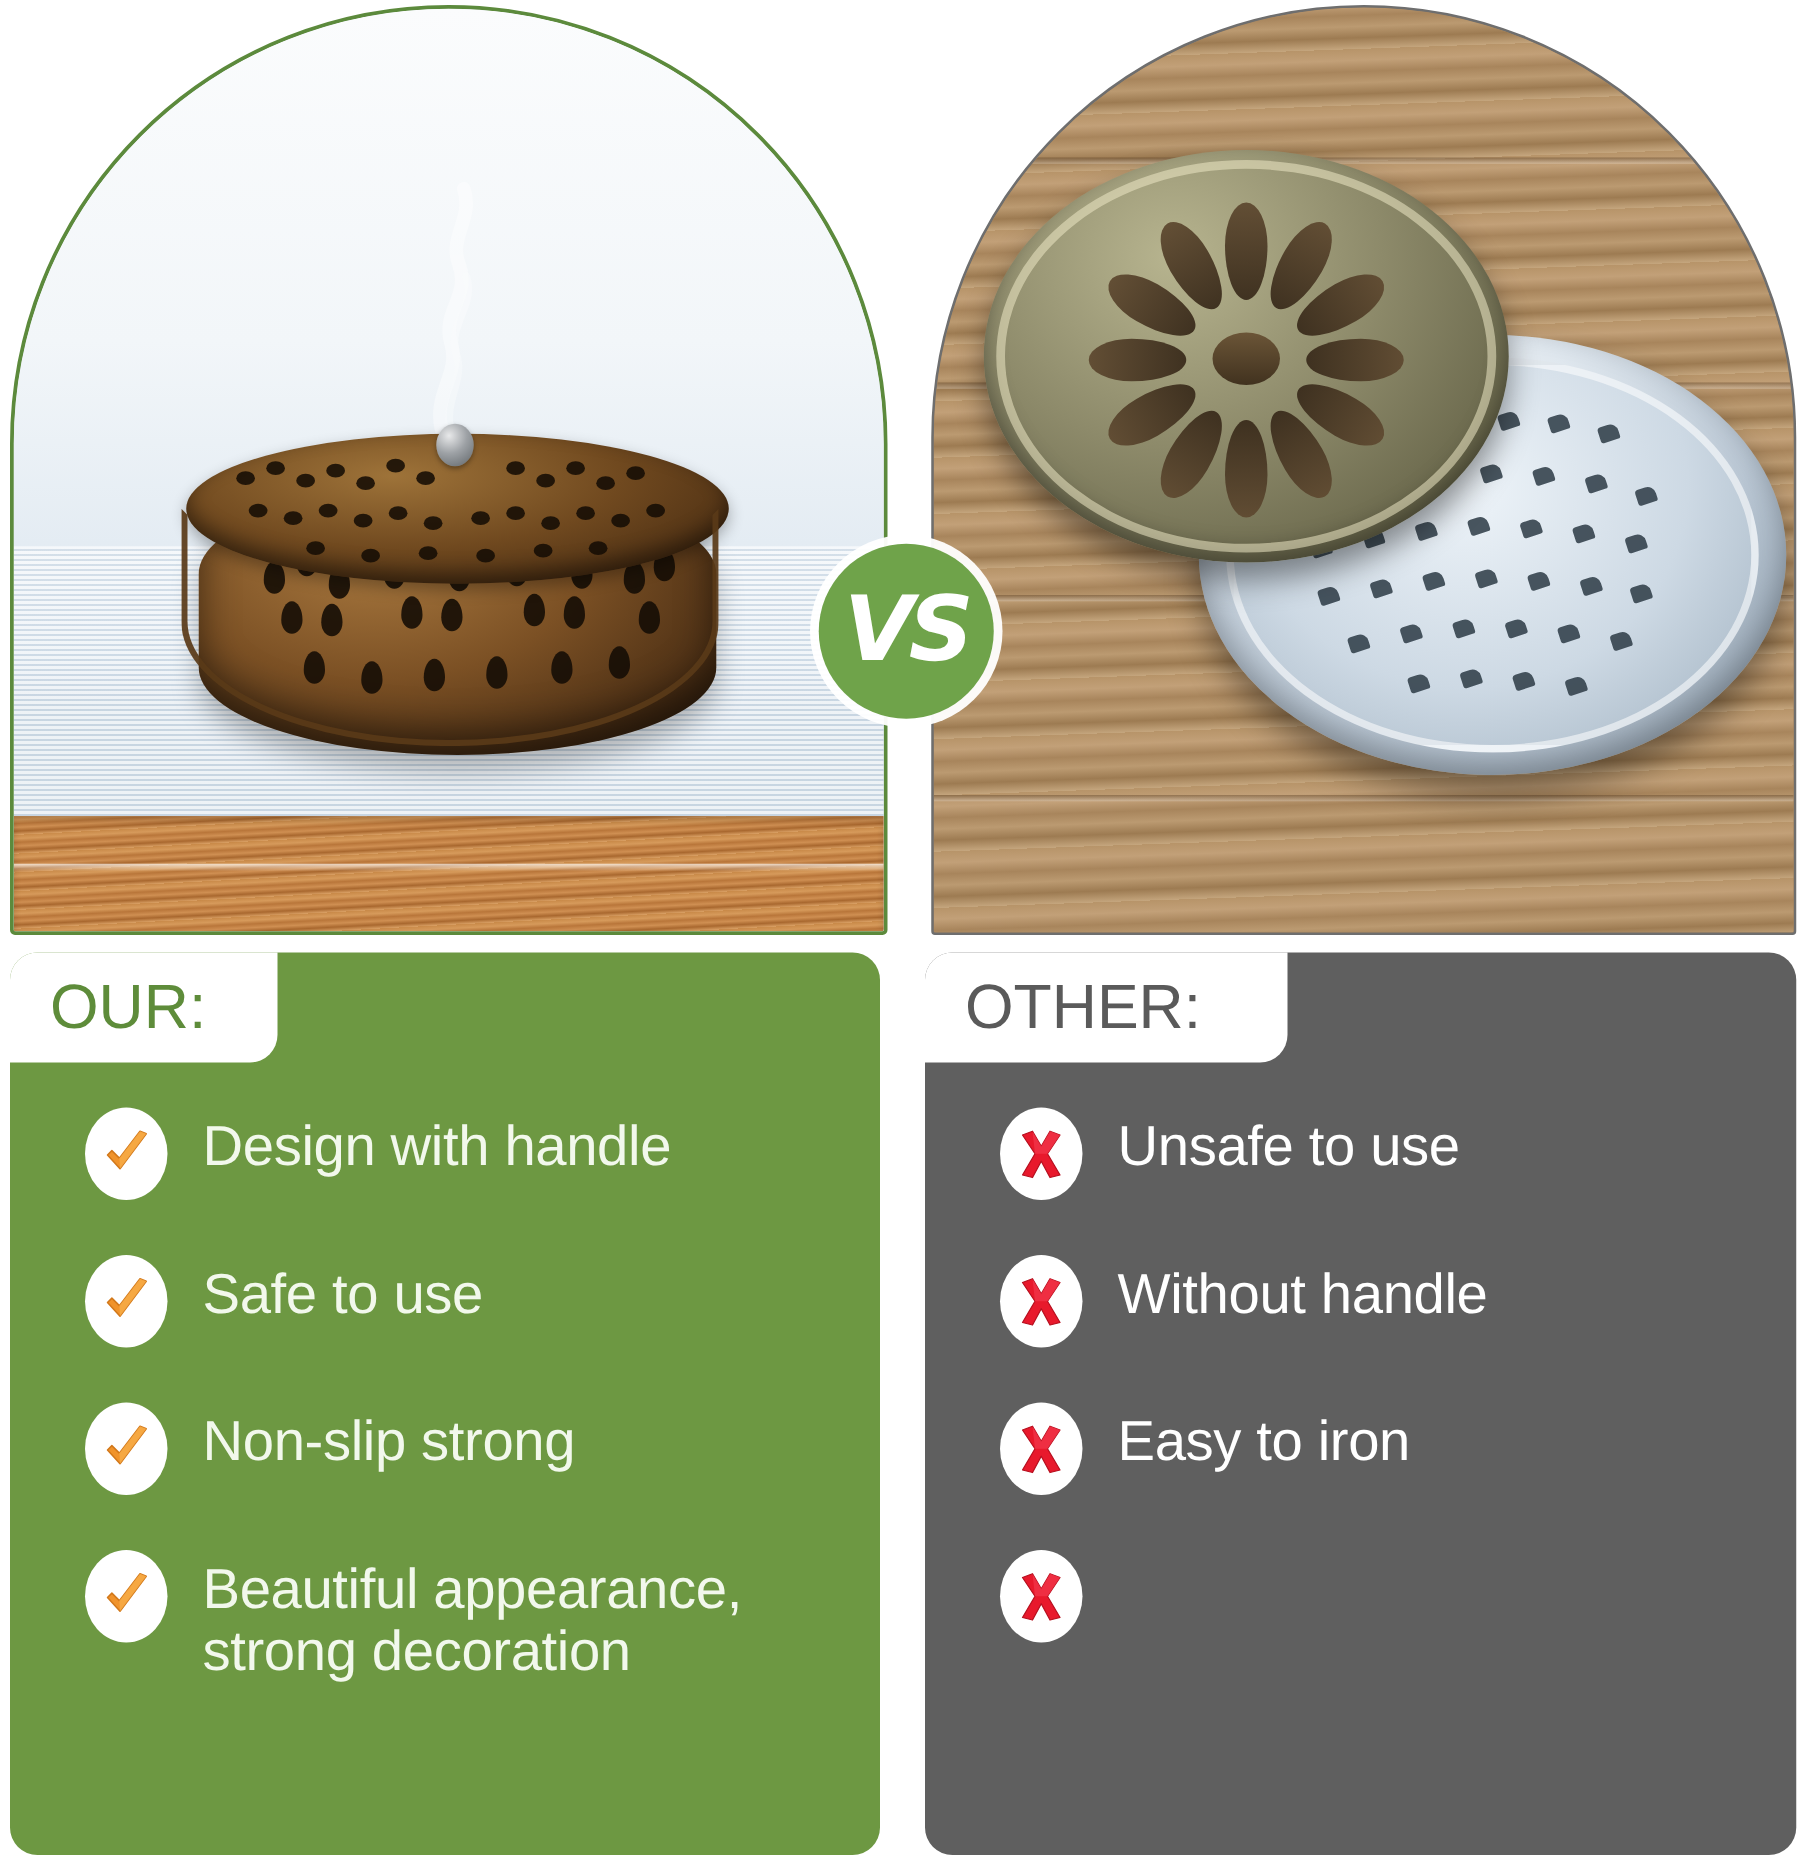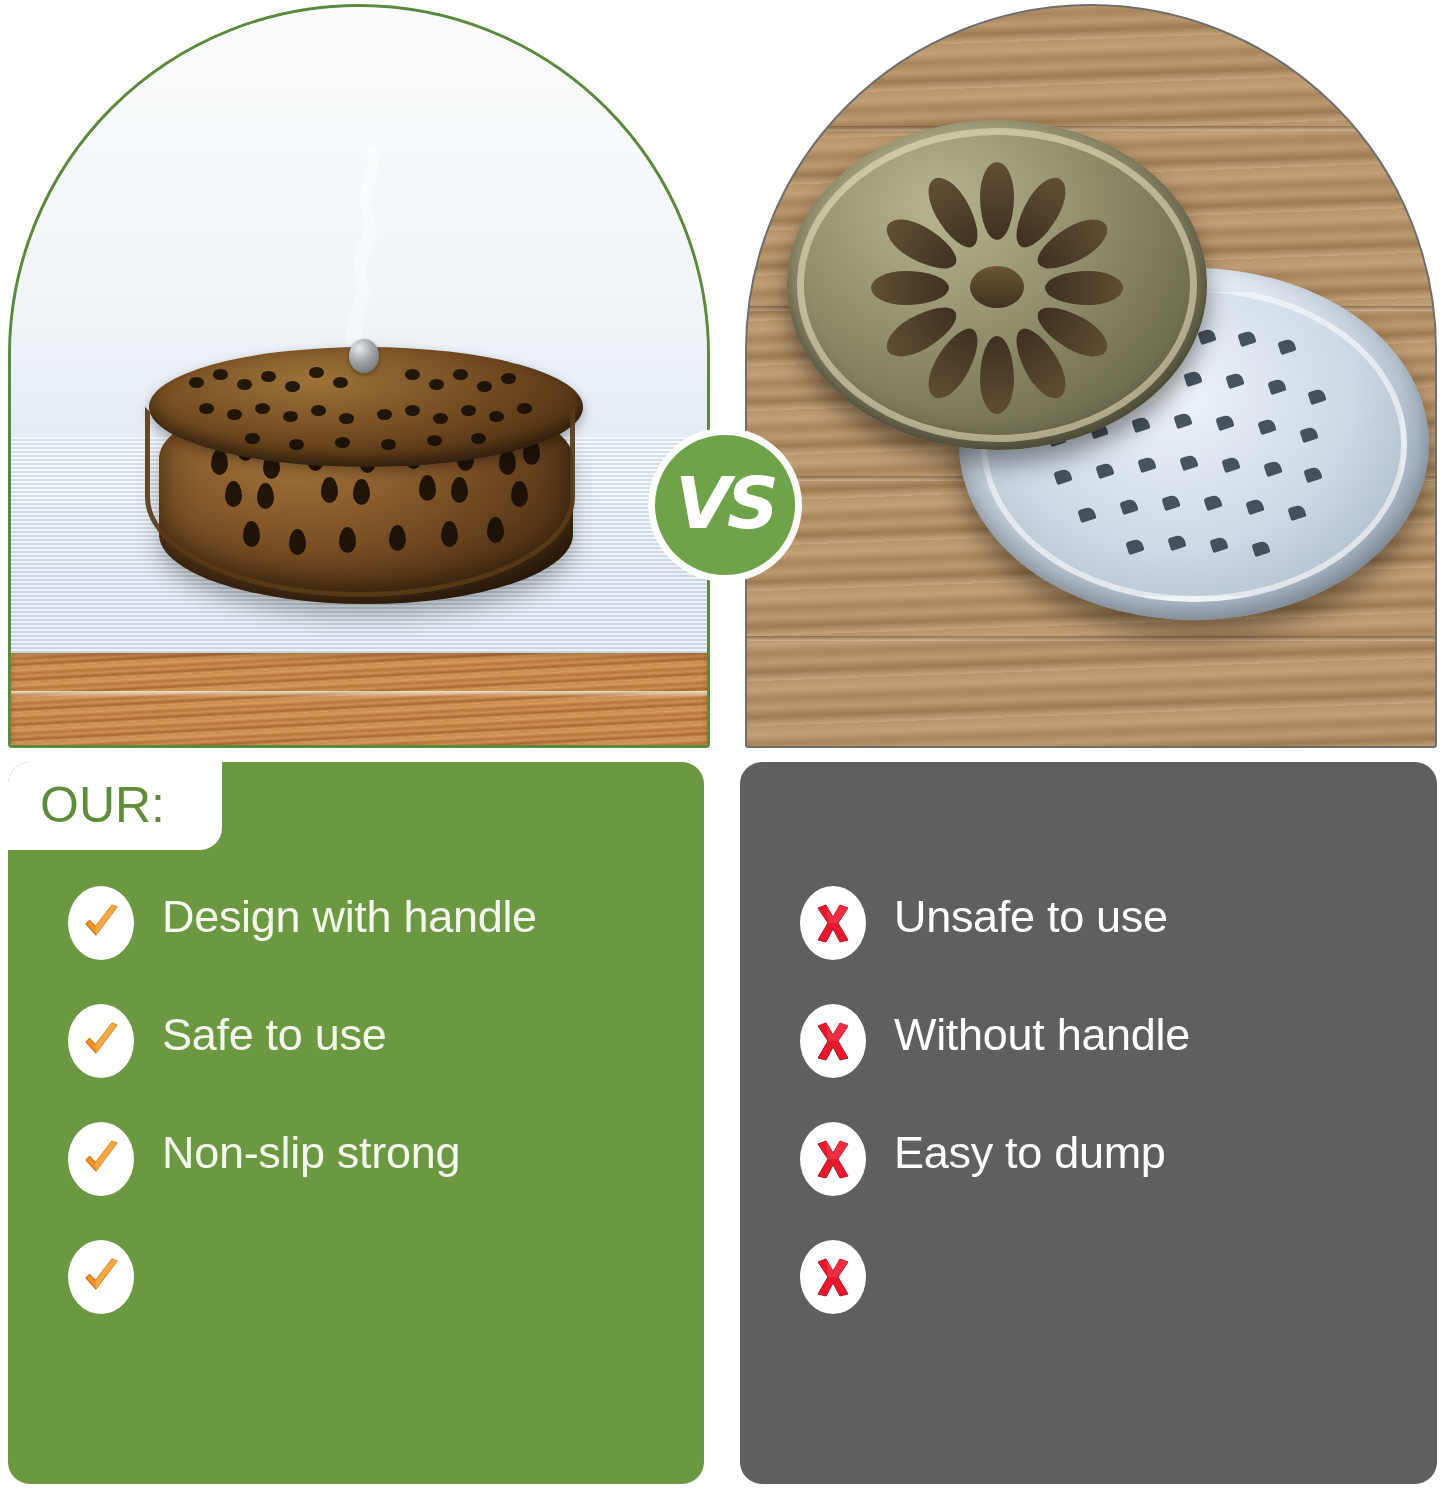--- a/index.html
+++ b/index.html
@@ -544,26 +544,31 @@
           <span class="feature-label">Non-slip strong</span>
         </div>
 
         <div class="feature-item tall">
           <span class="feature-icon">
             <svg width="44" height="44" viewBox="0 0 44 44">
               <path d="M7 23 L17 34 L38 6 L33 4 L16.5 25.5 L10.5 19.5 Z" fill="#f0932b" stroke="#d2781a" stroke-width="1.2" stroke-linejoin="round"></path>
               <path d="M17 34 L38 6 L33 4 L16.5 25.5 Z" fill="#f7ab46" opacity=".85"></path>
             </svg>
           </span>
+          <span class="feature-label">Beautiful appearance,
+strong decoration</span>
         </div>
 
       </div>
     </div>
 
     <div class="panel panel-other">
+      <div class="panel-tag">
+        <span class="panel-tag-text">OTHER:</span>
+      </div>
 
       <div class="feature-list">
 
 
         <div class="feature-item">
           <span class="feature-icon">
             <svg width="42" height="42" viewBox="0 0 42 42">
               <path d="M6 6 L14 3 L21 15 L28 3 L36 6 L26 21 L36 38 L28 40 L21 27 L14 40 L6 38 L16 21 Z" fill="#e8192c" stroke="#b7101f" stroke-width="1" stroke-linejoin="round"></path>
               <path d="M14 3 L21 15 L28 3 L36 6 L26 21 L16 21 Z" fill="#f2364a" opacity=".75"></path>
             </svg>
@@ -581,21 +586,21 @@
           <span class="feature-label">Without handle</span>
         </div>
 
         <div class="feature-item">
           <span class="feature-icon">
             <svg width="42" height="42" viewBox="0 0 42 42">
               <path d="M6 6 L14 3 L21 15 L28 3 L36 6 L26 21 L36 38 L28 40 L21 27 L14 40 L6 38 L16 21 Z" fill="#e8192c" stroke="#b7101f" stroke-width="1" stroke-linejoin="round"></path>
               <path d="M14 3 L21 15 L28 3 L36 6 L26 21 L16 21 Z" fill="#f2364a" opacity=".75"></path>
             </svg>
           </span>
-          <span class="feature-label">Easy to dump</span>
+          <span class="feature-label">Easy to iron</span>
         </div>
 
         <div class="feature-item">
           <span class="feature-icon">
             <svg width="42" height="42" viewBox="0 0 42 42">
               <path d="M6 6 L14 3 L21 15 L28 3 L36 6 L26 21 L36 38 L28 40 L21 27 L14 40 L6 38 L16 21 Z" fill="#e8192c" stroke="#b7101f" stroke-width="1" stroke-linejoin="round"></path>
               <path d="M14 3 L21 15 L28 3 L36 6 L26 21 L16 21 Z" fill="#f2364a" opacity=".75"></path>
             </svg>
           </span>
         </div>

